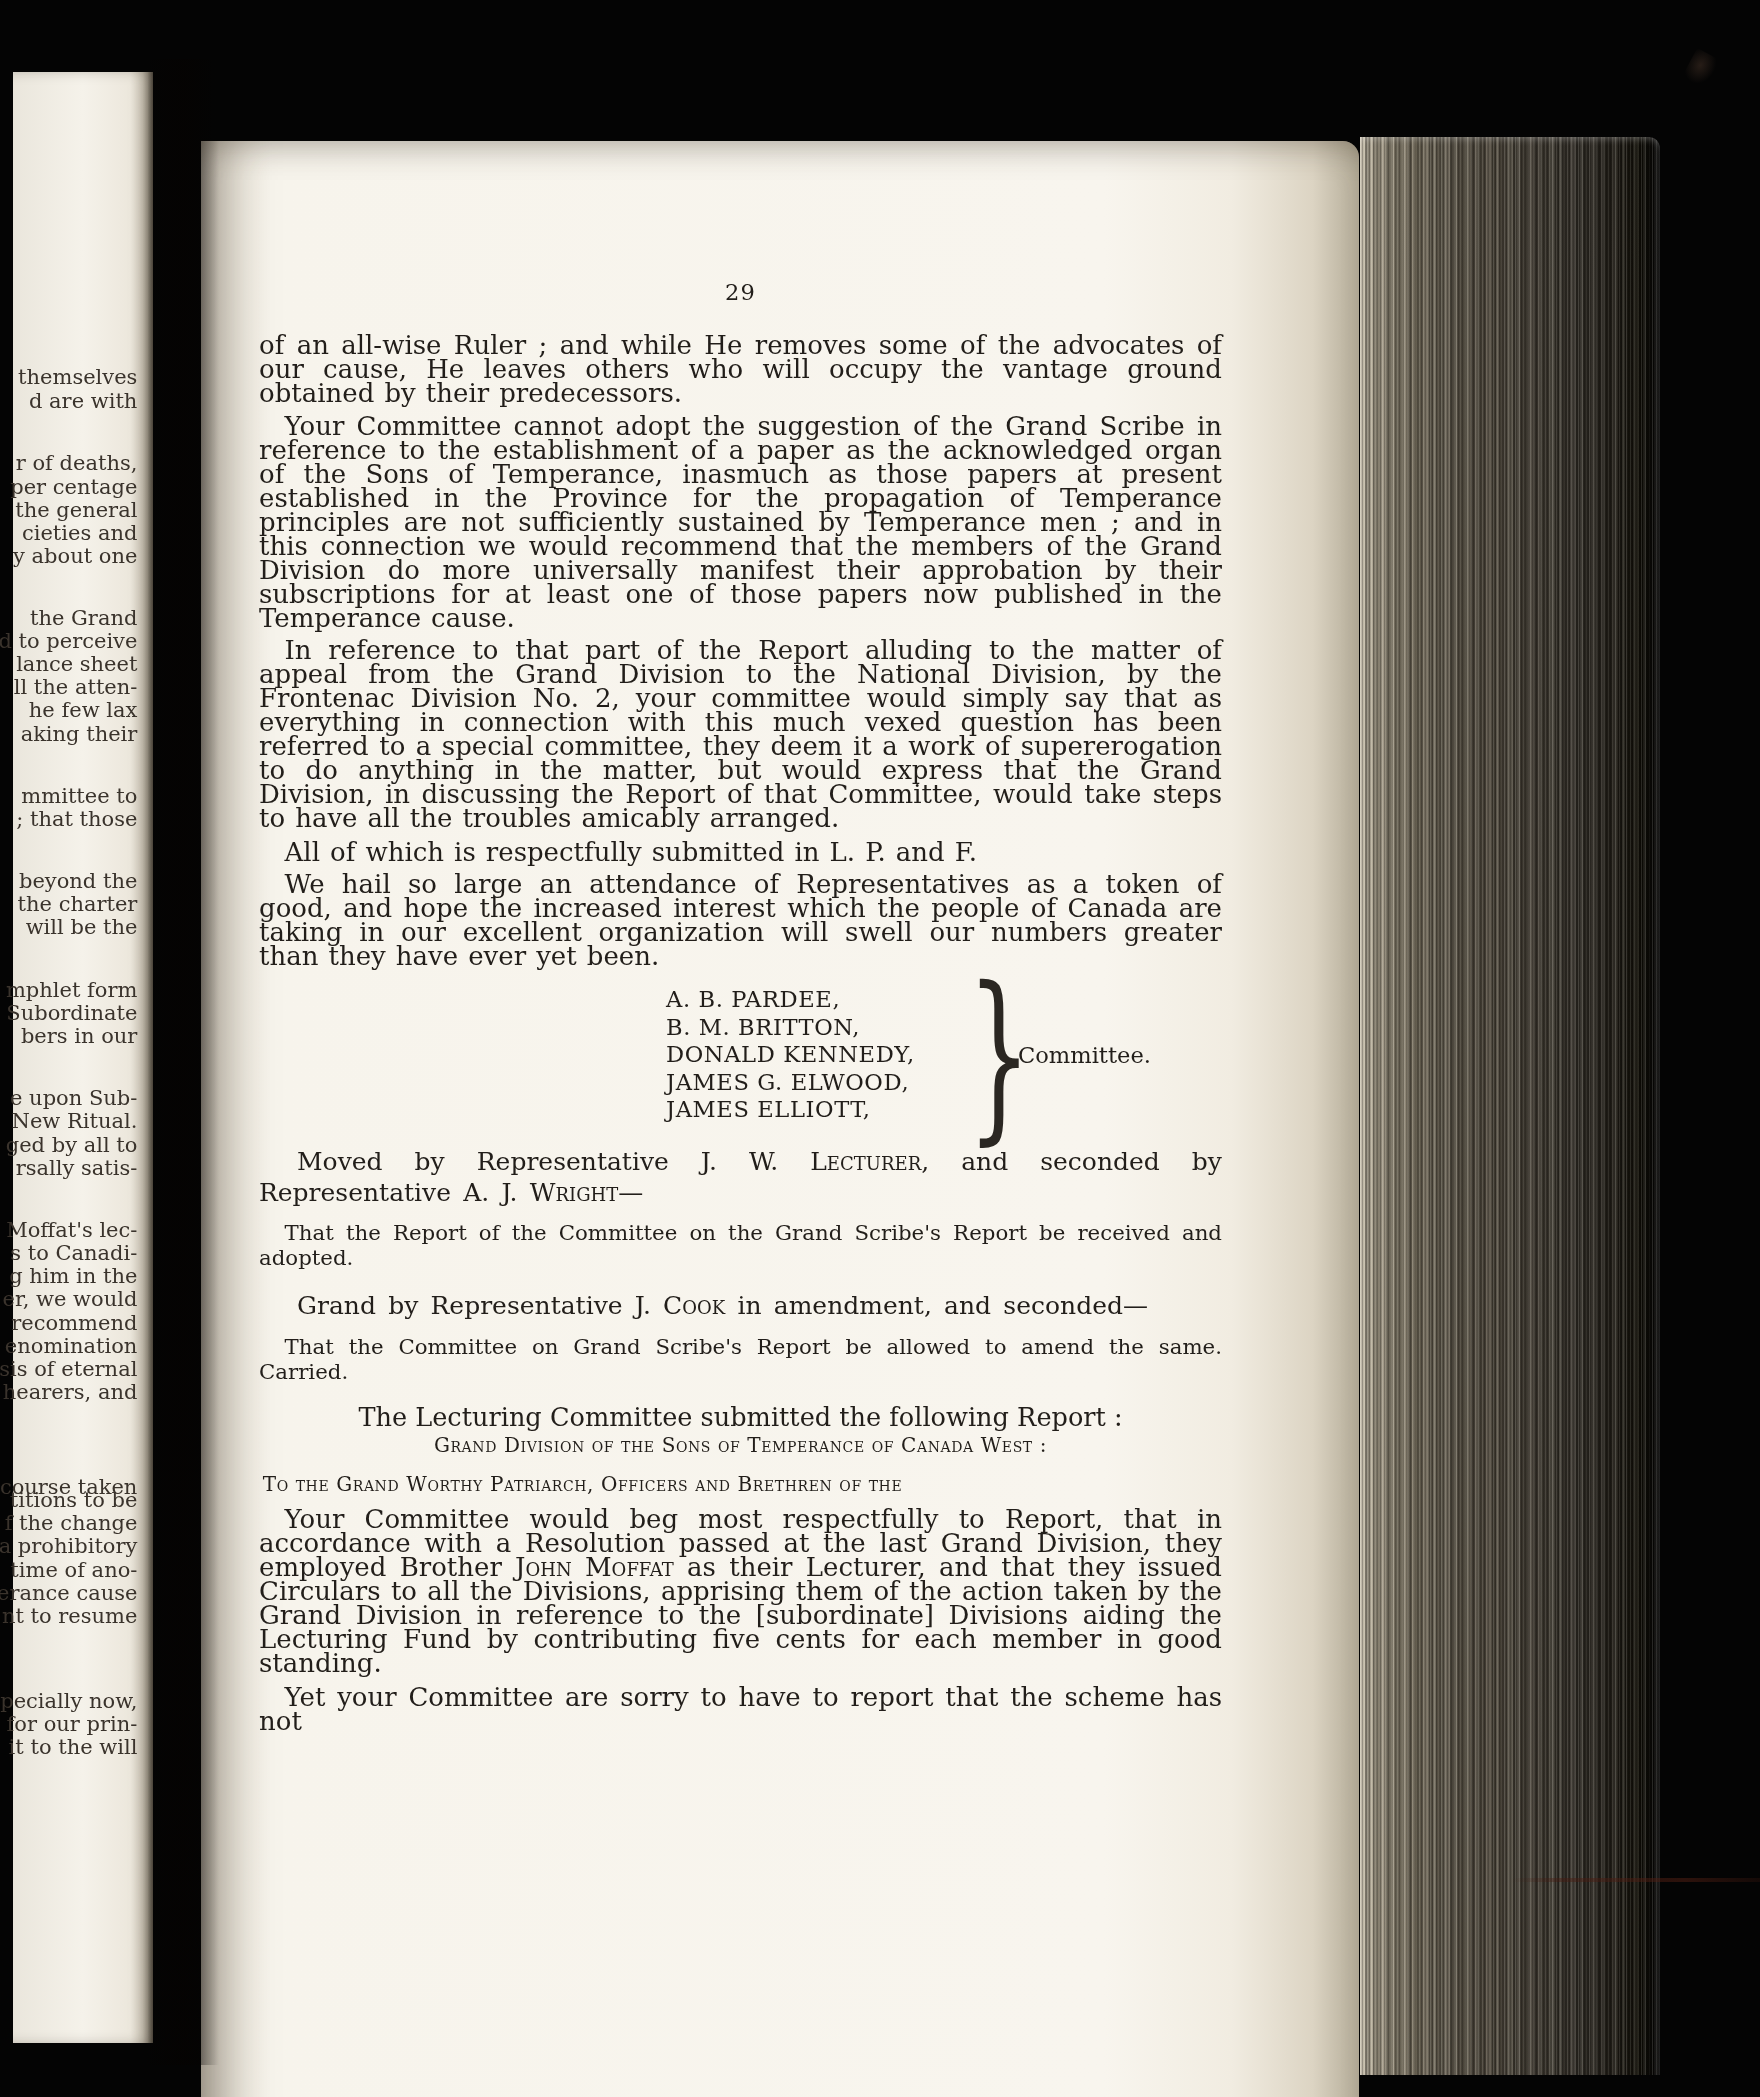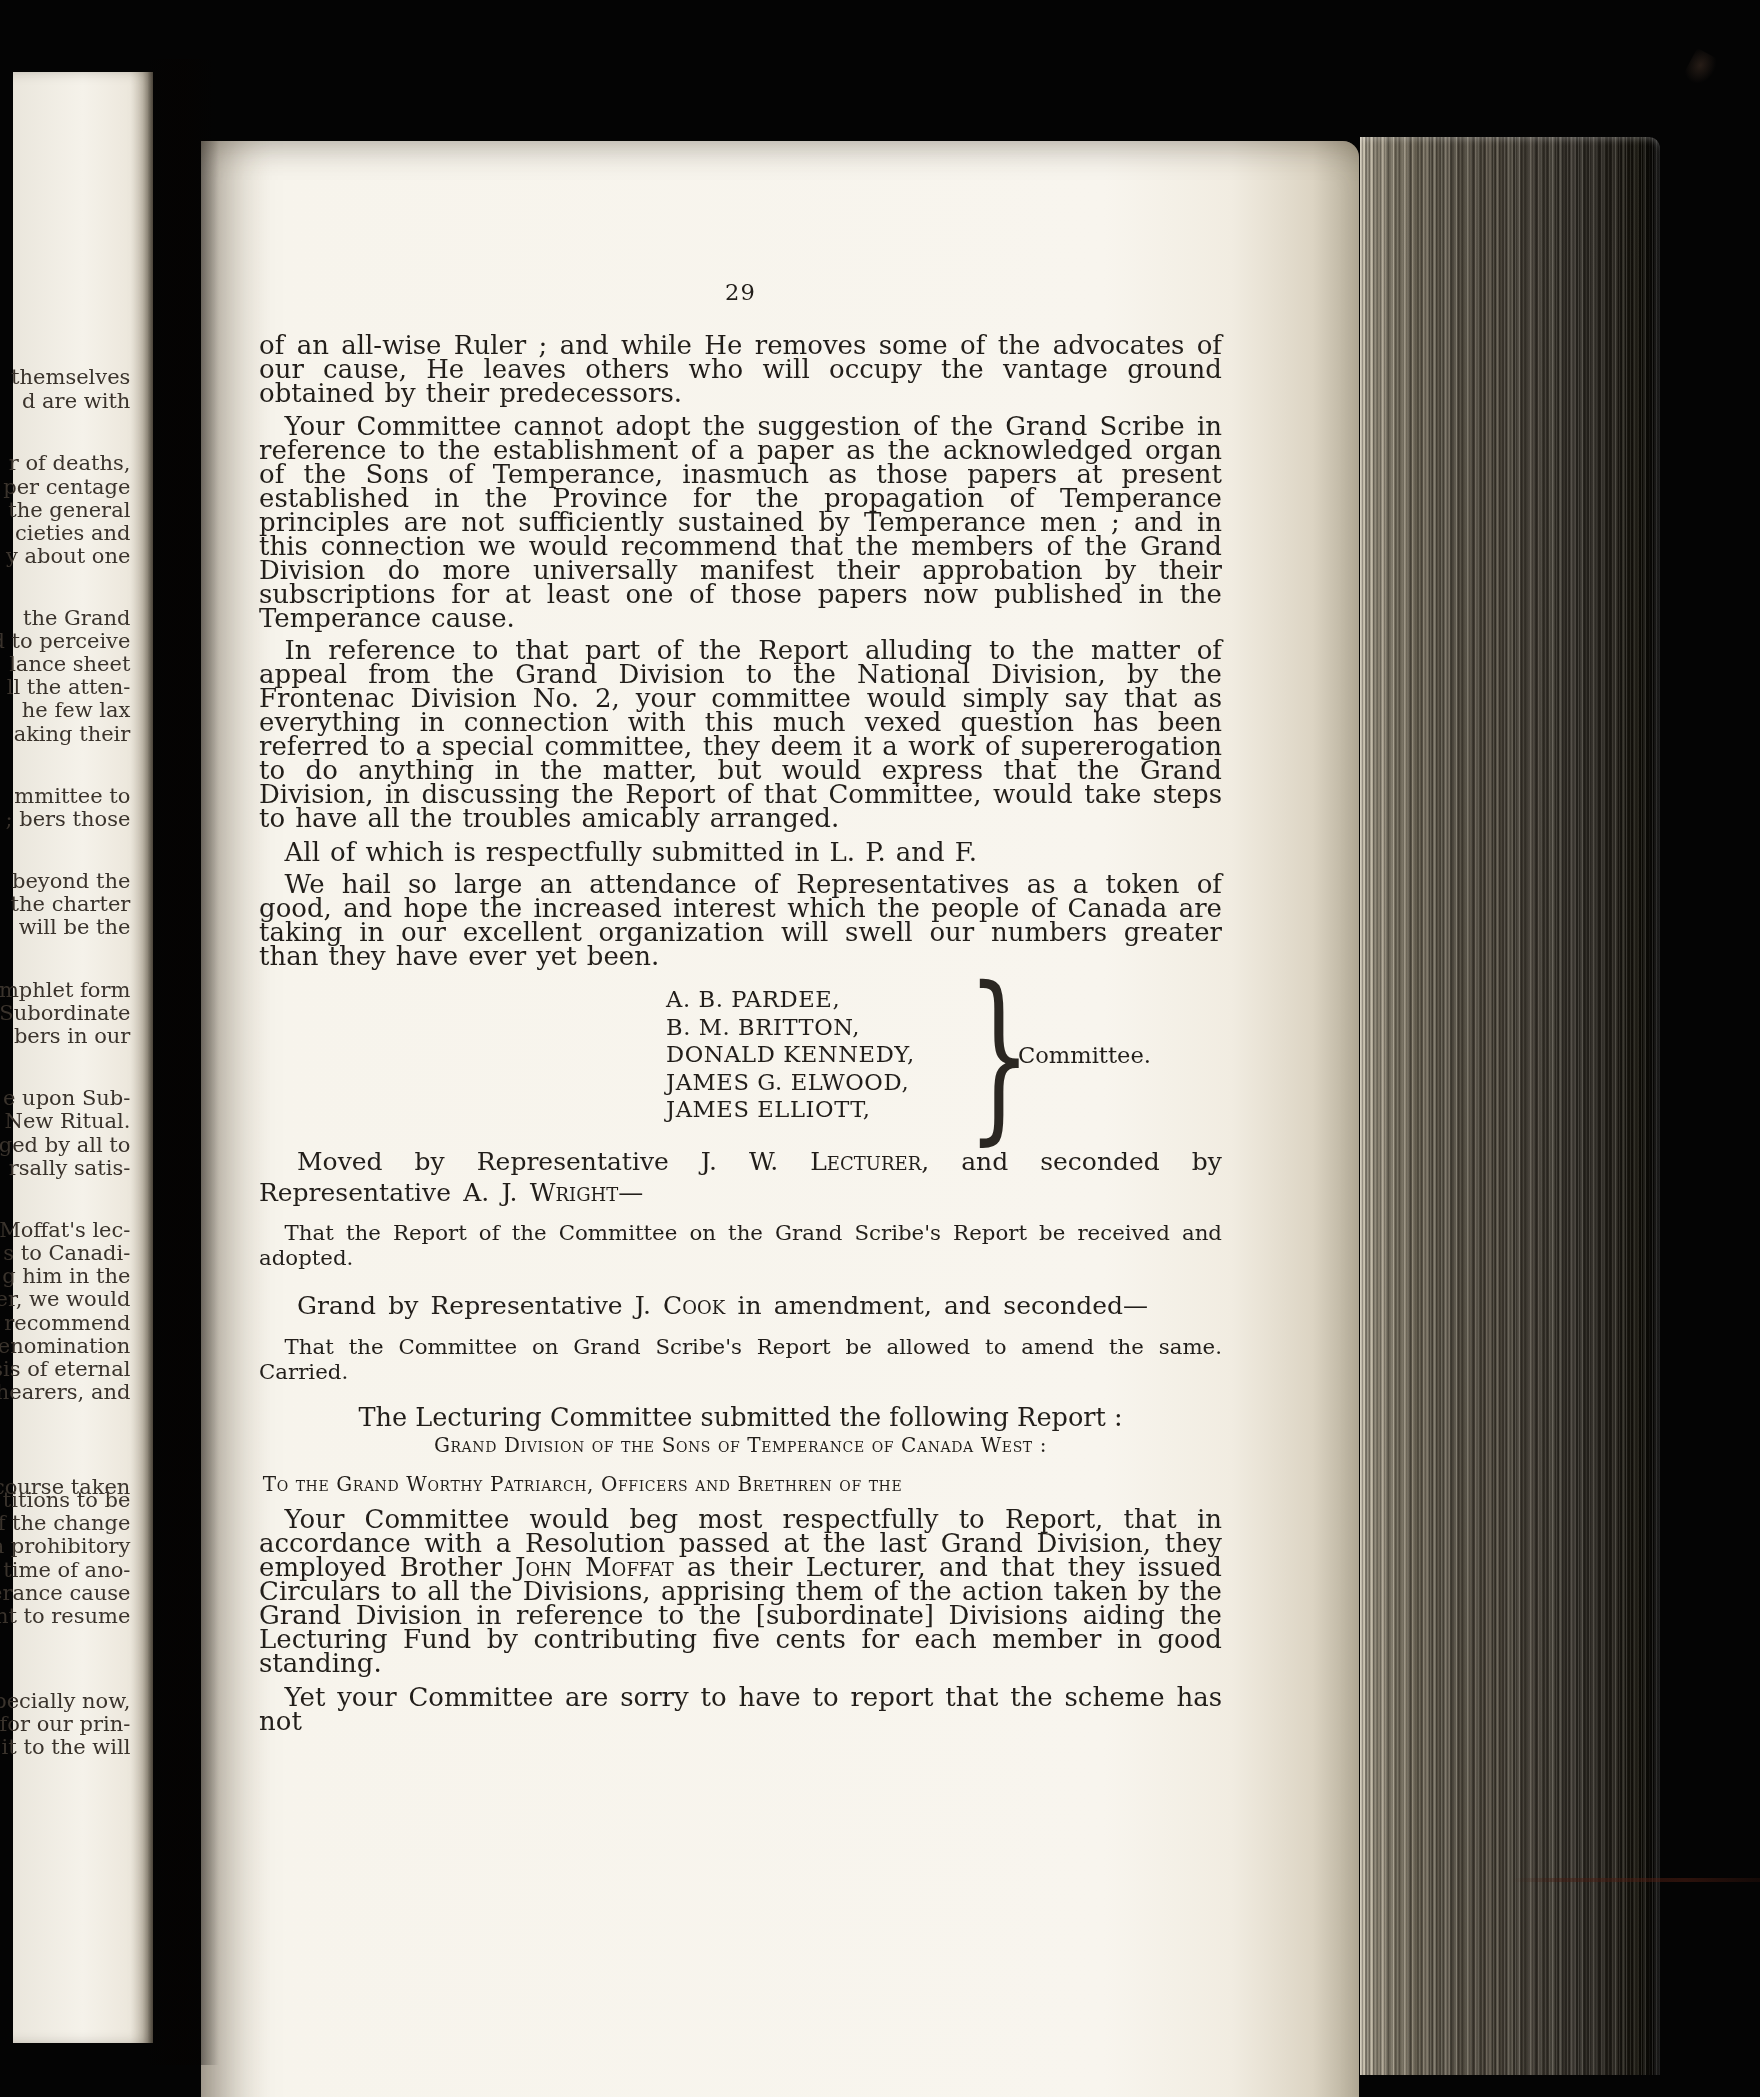--- a/index.html
+++ b/index.html
@@ -3,21 +3,21 @@
 <meta charset="utf-8">
 <style>
   html,body{margin:0;padding:0;background:#000;}
   .scene{position:relative;width:1761px;height:2097px;background:#040404;overflow:hidden;
          font-family:"DejaVu Serif",serif;color:#221e1a;}
 
   
   .left-strip{position:absolute;left:13.4px;top:72px;width:140px;height:1971px;
     background:linear-gradient(90deg,#eae6dc 0%,#f5f2ea 50%,#ece7dc 84%,#cfc8b8 96%,#8a8374 100%);
     box-shadow:inset -12.2px 0 17px -7.3px rgba(35,25,15,0.6);}
-  .frag{position:absolute;right:23px;white-space:nowrap;font-size:21px;line-height:23px;color:#3a332c;}
+  .frag{position:absolute;right:16px;white-space:nowrap;font-size:21px;line-height:23px;color:#3a332c;}
 
   
   .gutter{position:absolute;left:143px;top:59px;width:76px;height:2006px;z-index:4;
     background:linear-gradient(90deg,rgba(5,3,2,0) 0%,rgba(5,3,2,0.5) 32%,rgba(5,3,2,0.72) 54%,rgba(5,3,2,0.28) 80%,rgba(5,3,2,0) 100%);}
 
   
   .main-page{position:absolute;left:201px;top:141px;width:1158px;height:2008px;
     background:linear-gradient(90deg,#eee8da 0%,#f7f4ec 6%,#f8f5ee 78%,#f1ece1 89%,#dcd4c3 96%,#b3ab97 100%);
     border-radius:0 16px 0 0;
     box-shadow:inset 43px 0 55px -27.4px rgba(35,25,15,0.5), inset 0 21px 34px -19.5px rgba(70,58,40,0.35);}
@@ -93,21 +93,21 @@
       <div class="frag" style="top: 581px;">lance sheet</div>
 
       <div class="frag" style="top: 604px;">ll the atten-</div>
 
       <div class="frag" style="top: 627px;">he few lax</div>
 
       <div class="frag" style="top: 651px;">aking their</div>
 
       <div class="frag" style="top: 713px;">mmittee to</div>
 
-      <div class="frag" style="top: 736px;">; bers those</div>
+      <div class="frag" style="top: 736px;">; that those</div>
 
       <div class="frag" style="top: 798px;">beyond the</div>
 
       <div class="frag" style="top: 821px;">the charter</div>
 
       <div class="frag" style="top: 844px;">will be the</div>
 
       <div class="frag" style="top: 907px;">mphlet form</div>
 
       <div class="frag" style="top: 930px;">Subordinate</div>

